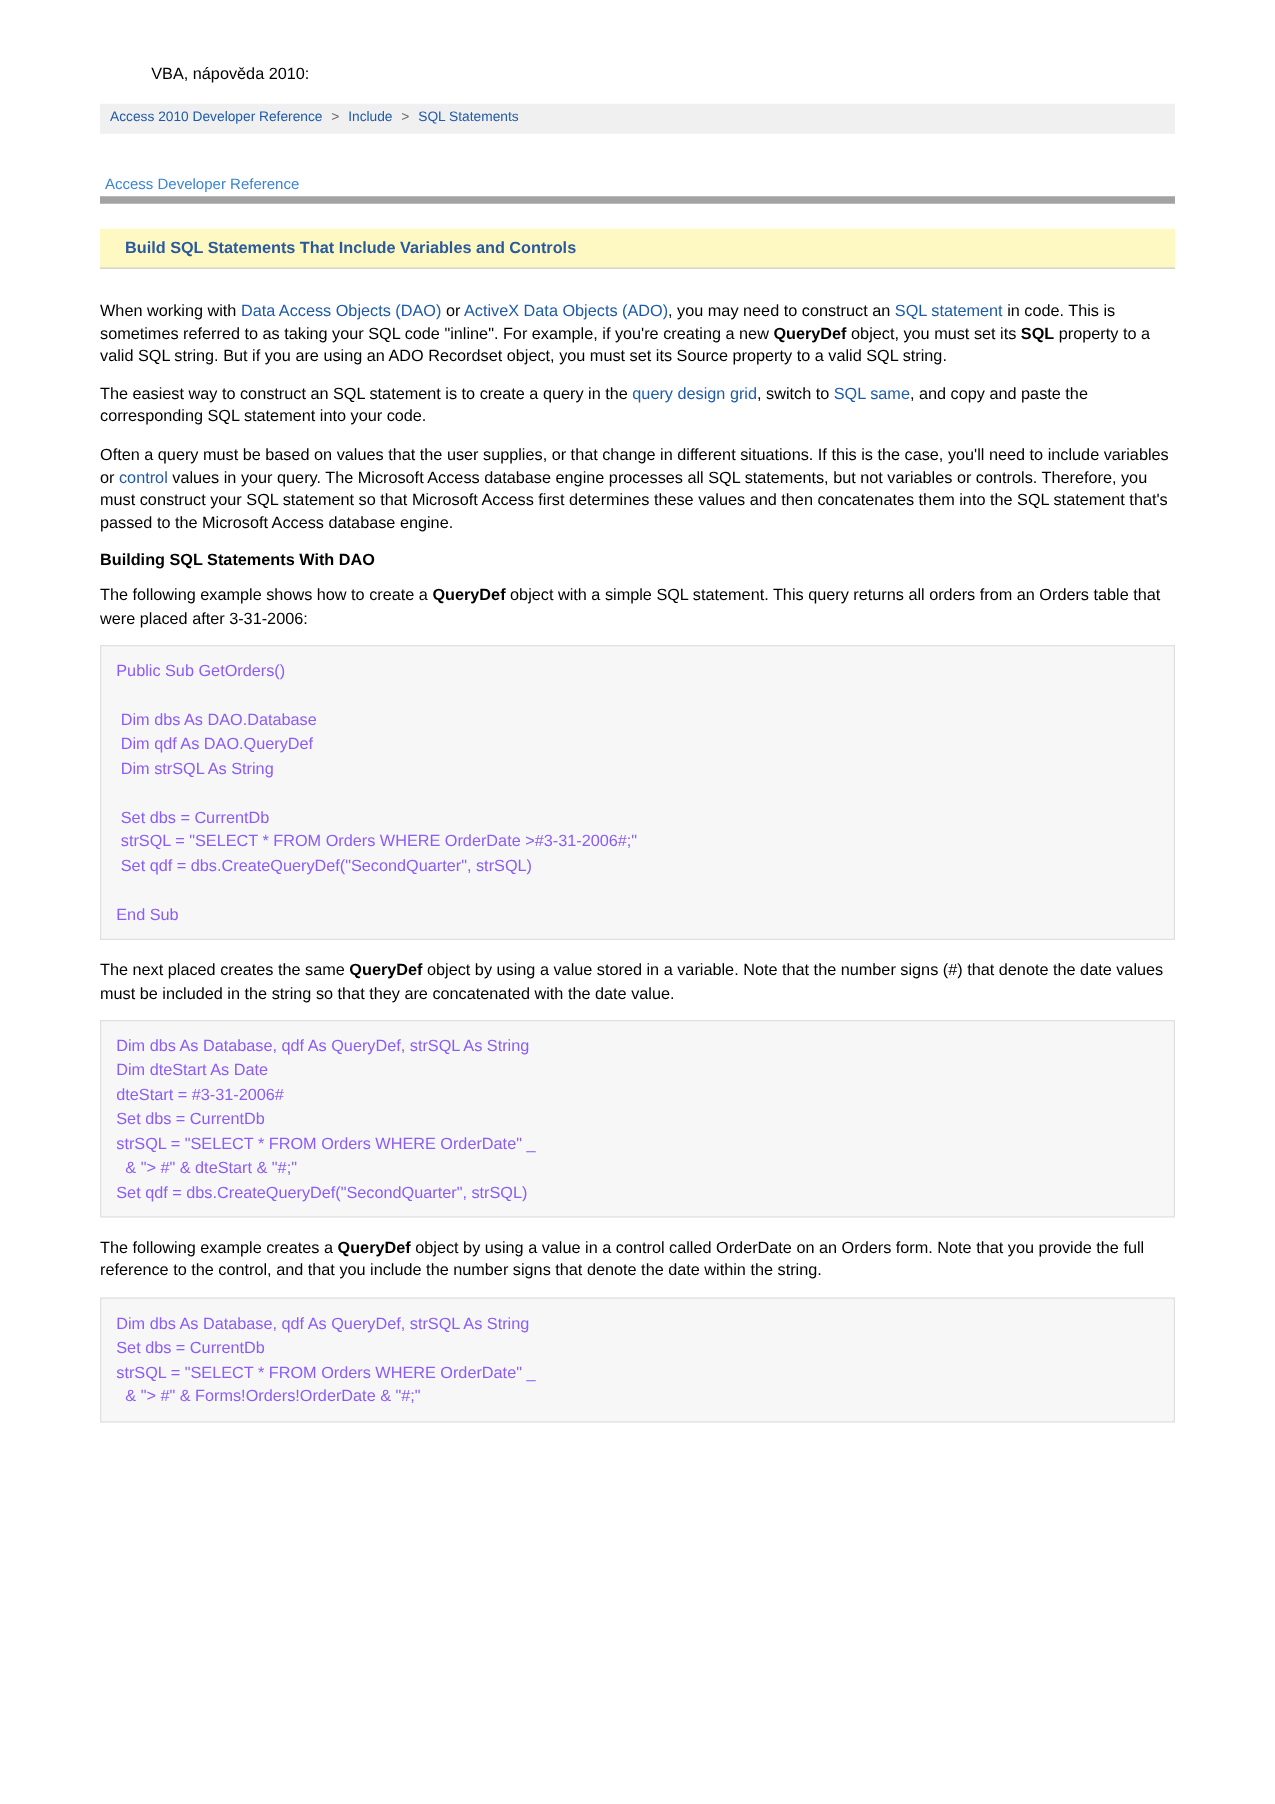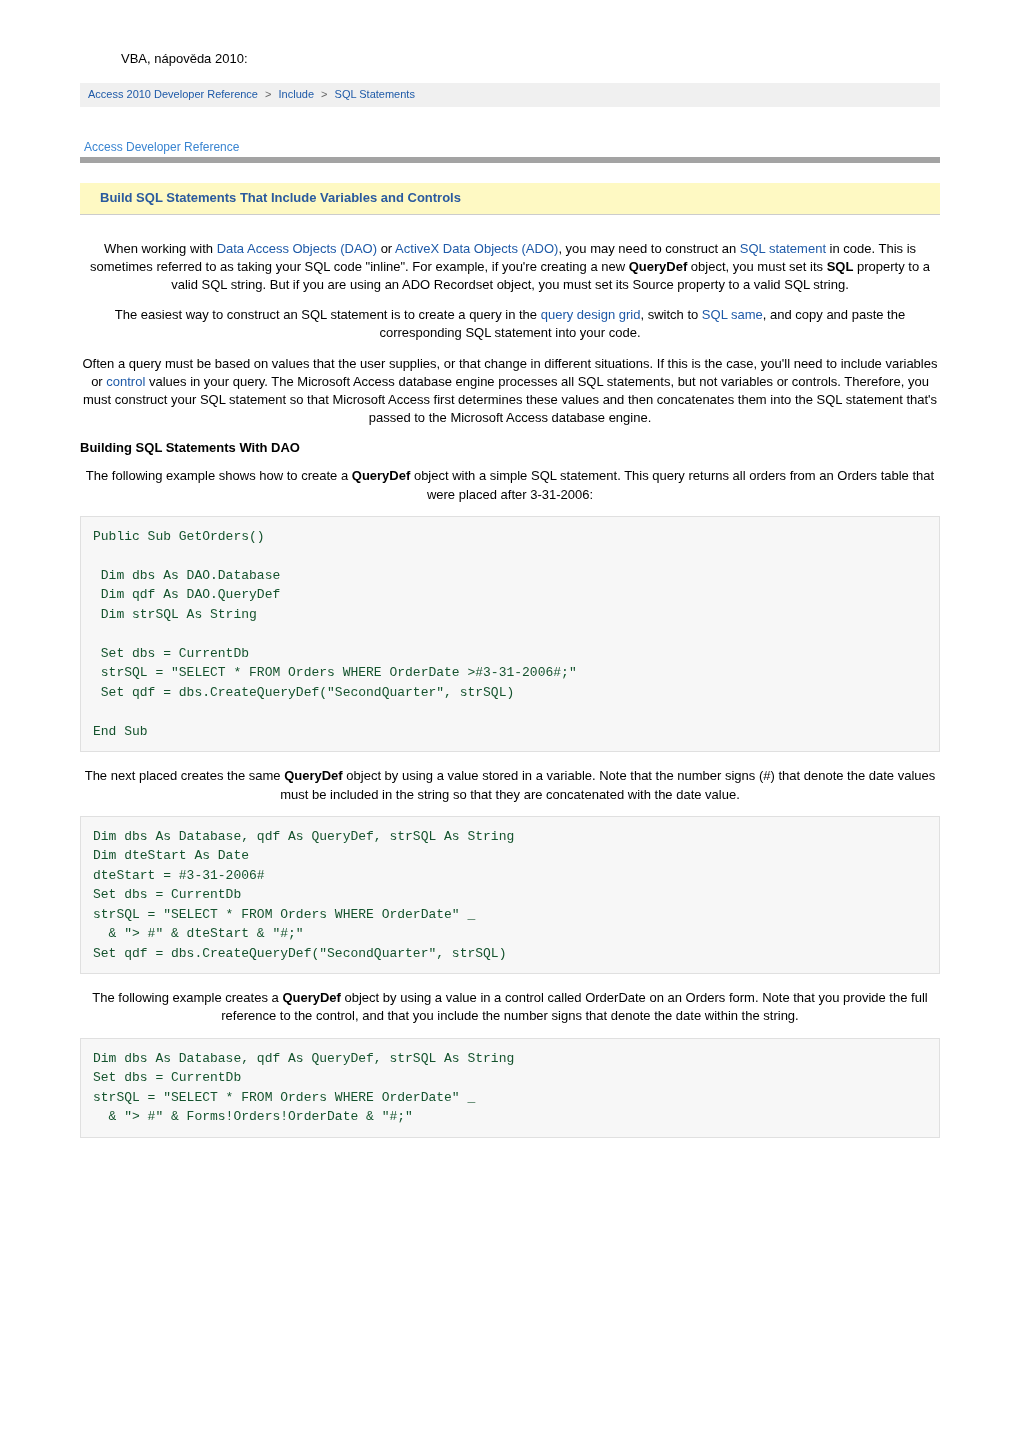--- a/index.html
+++ b/index.html
@@ -46,38 +46,37 @@
   border-bottom: 1px solid #ccc;
   margin-bottom: 25px;
 }
 .topic-title {
   color: #2a5a9e;
   font-weight: bold;
   font-size: 13px;
 }
 p {
   margin: 0 0 12px 0;
-  text-align: center;
 }
 a.link {
   color: #1e5aa8;
   text-decoration: none;
 }
 .section-head {
   font-weight: bold;
   font-size: 13px;
   margin-bottom: 10px;
 }
 .code-block {
   background: #f7f7f7;
   border: 1px solid #e0e0e0;
   padding: 10px 12px;
-  font-family: Liberation Mono, monospace;
+  font-family: Liberation Sans, sans-serif;
   font-size: 13px;
-  color: #14532d;
+  color: #8b5cf6;
   white-space: pre;
   margin: 10px 0 15px 0;
   line-height: 1.5;
 }
 b { font-weight: bold; }
 </style>
 </head>
 <body>
 
 <div class="page-heading">VBA, nápověda 2010:</div>

